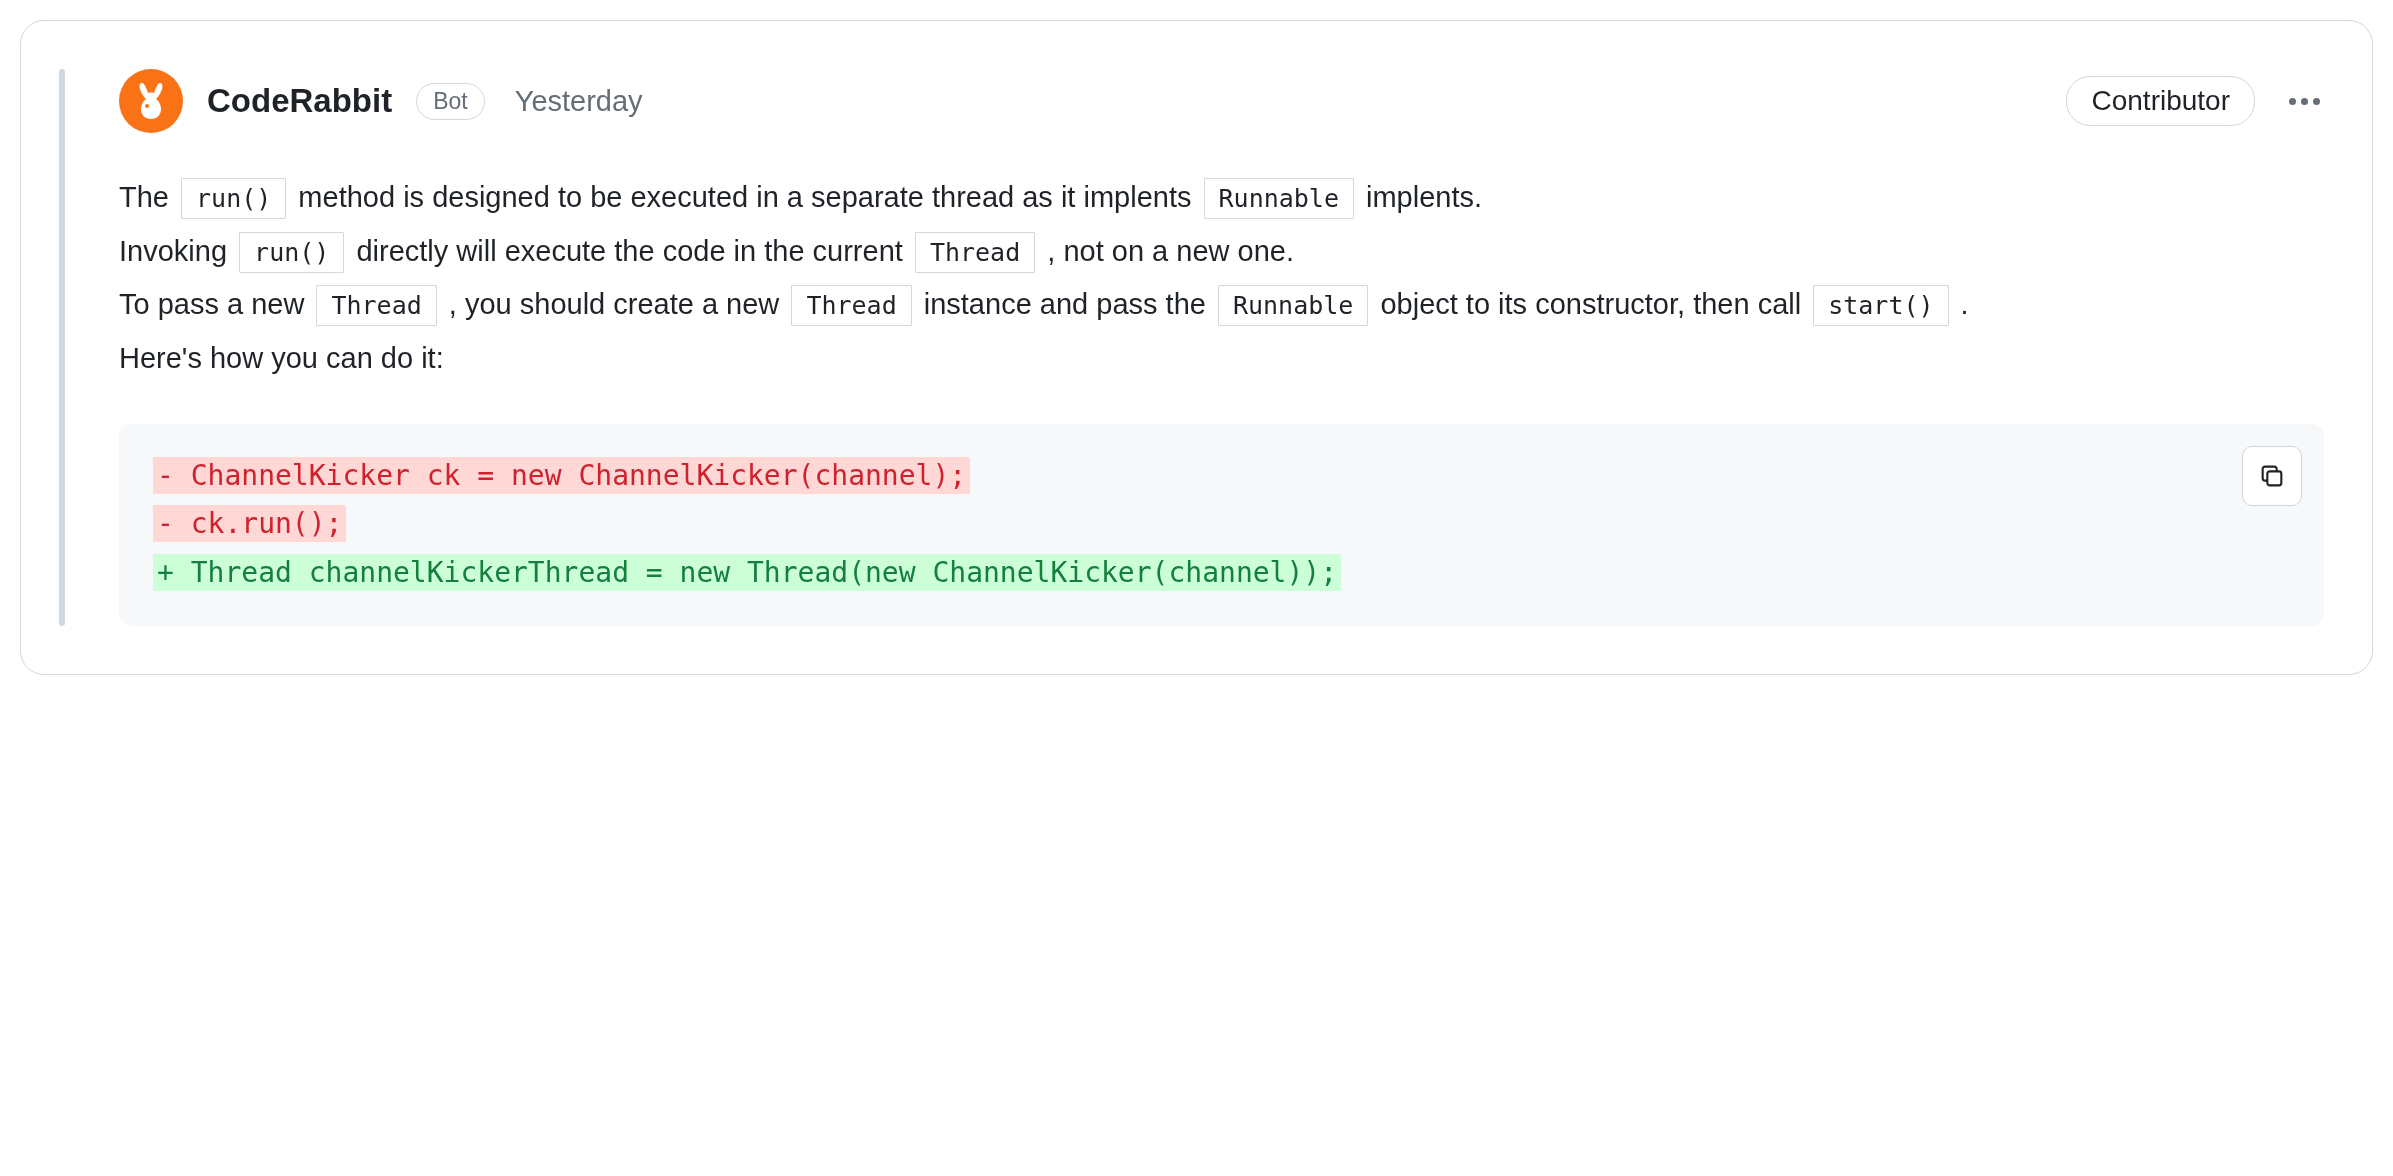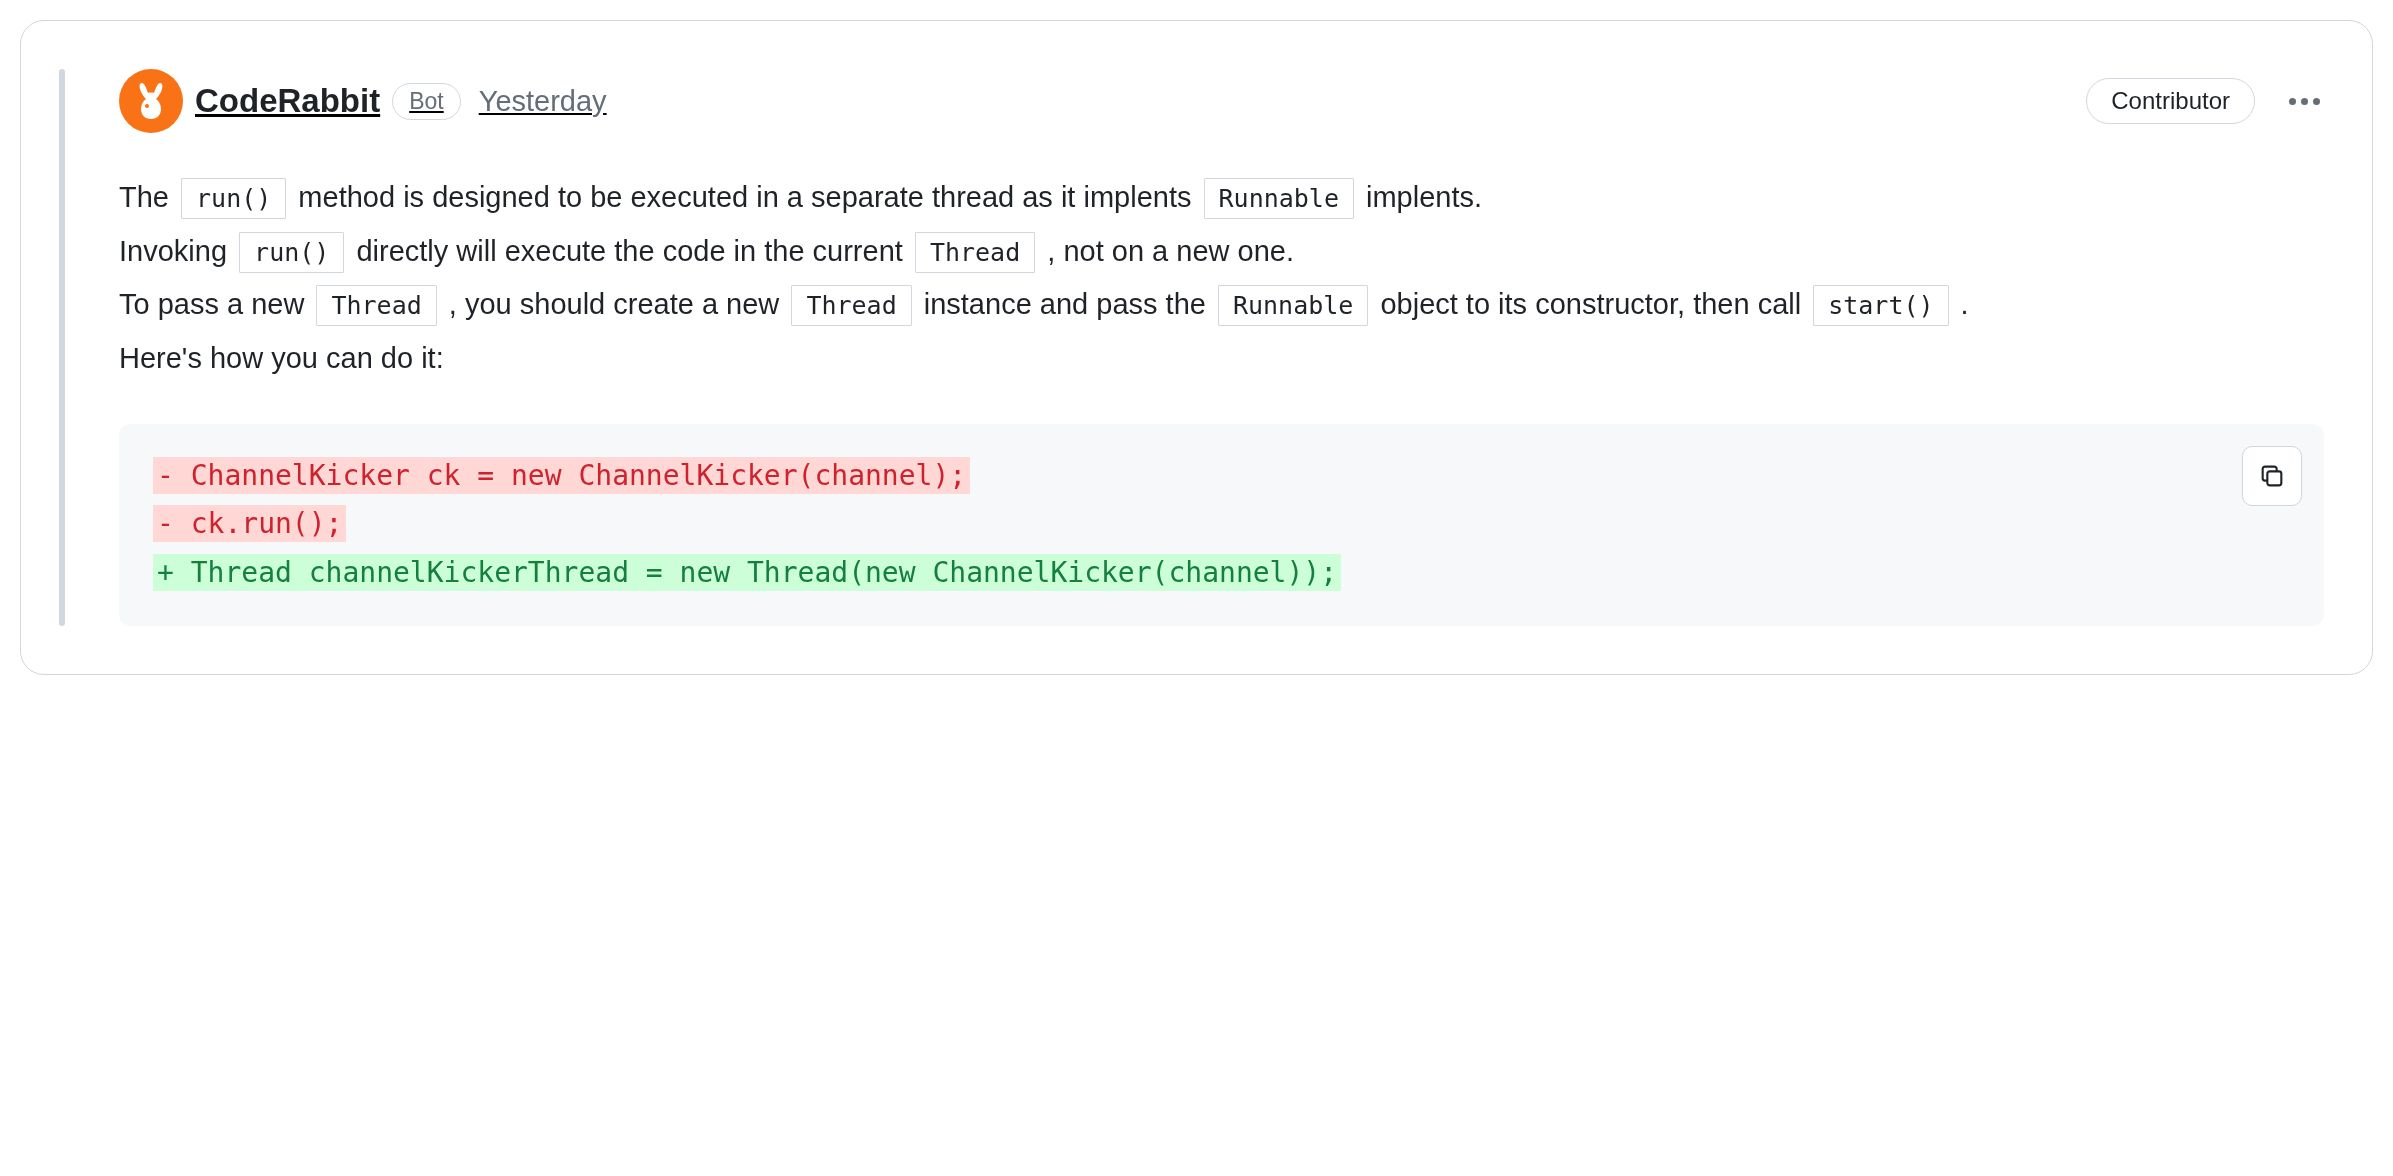--- a/index.html
+++ b/index.html
@@ -35,22 +35,21 @@
     }
     .header {
       display: flex;
       align-items: center;
       justify-content: space-between;
       margin-bottom: 38px;
     }
     .header-left {
       display: flex;
       align-items: center;
-      gap: 12px;
-      text-decoration: underline;
+      gap: 24px;
     }
     .avatar {
       width: 64px;
       height: 64px;
       border-radius: 50%;
       background: #f97316;
       display: flex;
       align-items: center;
       justify-content: center;
       flex-shrink: 0;
@@ -72,21 +71,21 @@
       font-size: 29px;
       color: #656d76;
       margin-left: 6px;
     }
     .header-right {
       display: flex;
       align-items: center;
       gap: 30px;
     }
     .contributor-badge {
-      font-size: 24px;
+      font-size: 28px;
       font-weight: 500;
       color: #1f2328;
       border: 1px solid #d0d7de;
       border-radius: 24px;
       padding: 8px 24px;
       text-align: right;
     }
     .more-button {
       display: flex;
       gap: 5px;

